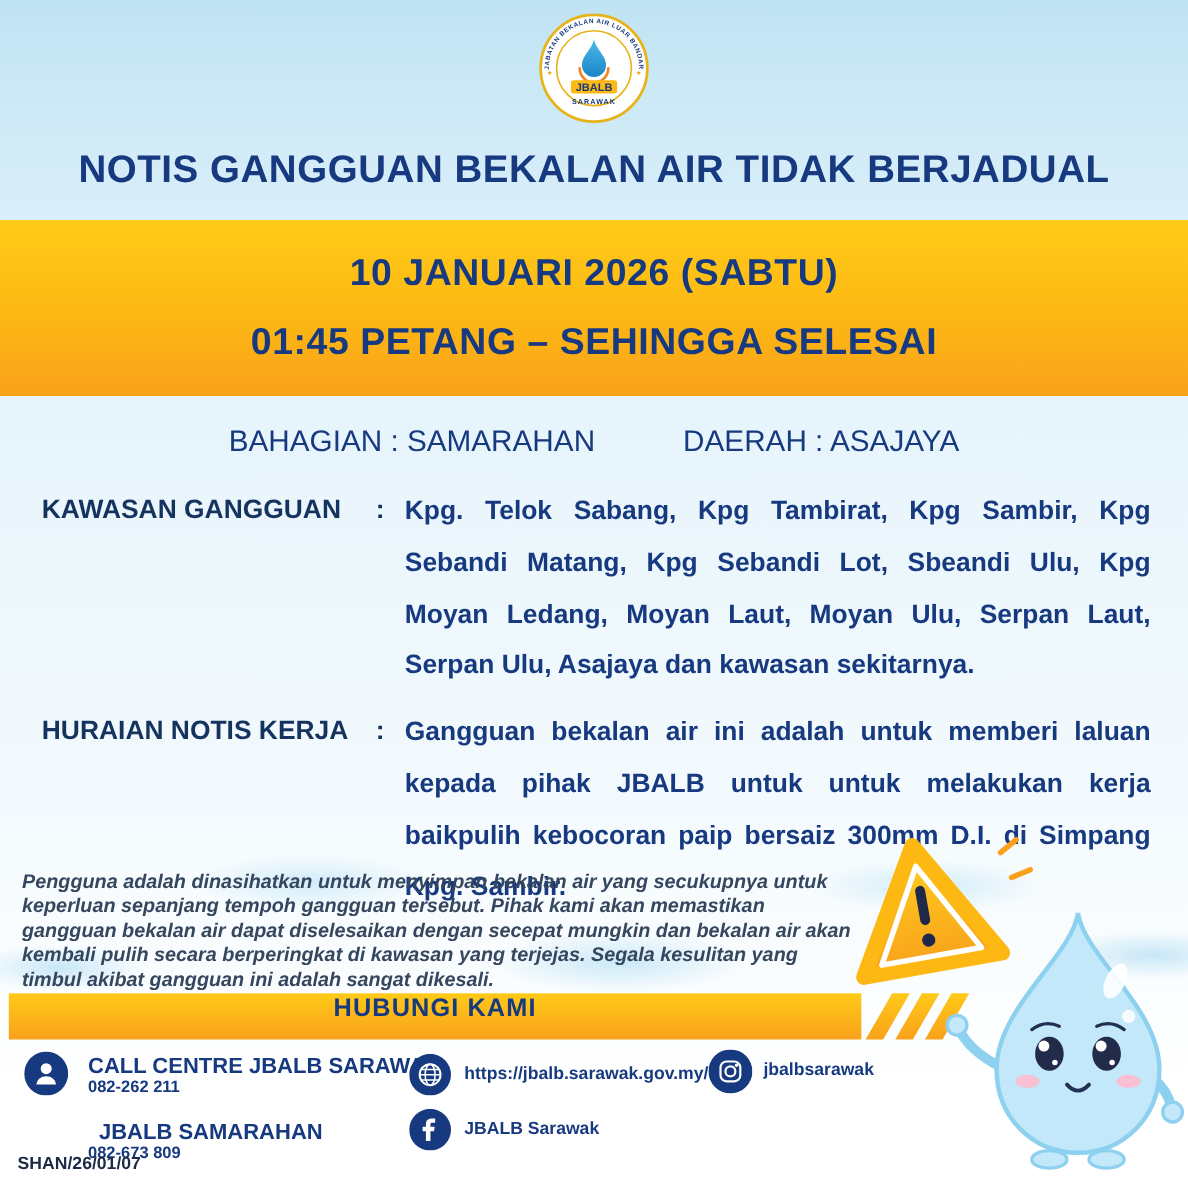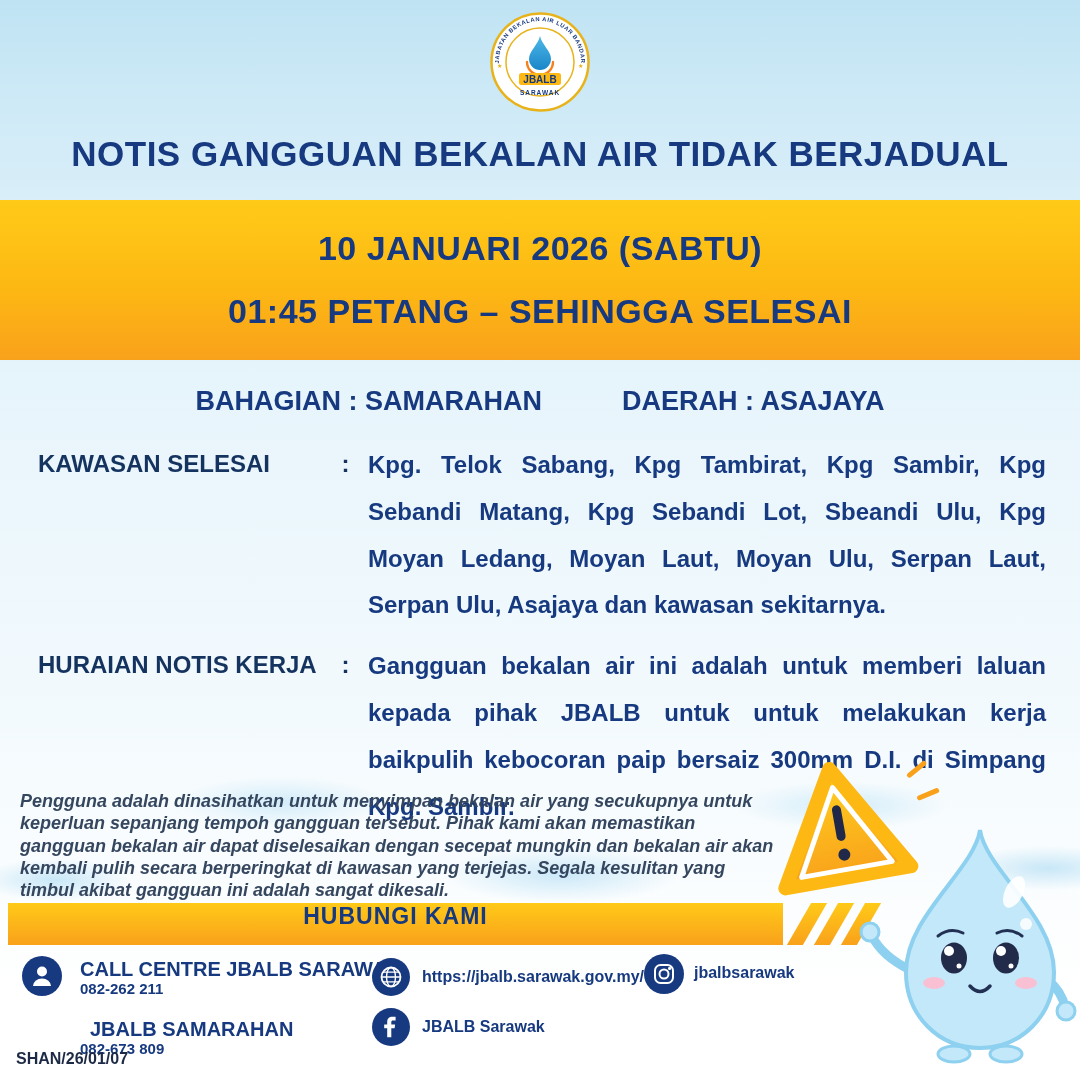--- a/index.html
+++ b/index.html
@@ -7,21 +7,21 @@
     font-family:"Liberation Sans",sans-serif;
     background:linear-gradient(180deg,#bfe3f3 0%,#cfeaf7 10%,#dff1fa 24%,#eaf6fc 42%,#f1f9fd 62%,#f8fcfe 78%,#ffffff 92%,#ffffff 100%);}
   .logo-wrap{position:absolute;top:12px;left:490px;width:100px;height:100px;}
   .title{position:absolute;top:134px;left:0;width:1080px;text-align:center;white-space:nowrap;
     font-size:35px;font-weight:800;letter-spacing:.5px;color:#16397f;}
   .banner{position:absolute;top:200px;left:0;width:1080px;height:160px;
     background:linear-gradient(180deg,#ffca18 0%,#fdb813 55%,#f9a11b 100%);
     display:flex;flex-direction:column;align-items:center;justify-content:center;gap:24px;}
   .banner .line{font-size:34px;font-weight:800;color:#16397f;letter-spacing:.5px;}
   .region{position:absolute;top:386px;left:0;width:1080px;display:flex;justify-content:center;gap:80px;
-    font-size:27px;font-weight:700;color:#16397f;}
+    font-size:27px;font-weight:400;color:#16397f;}
   .details{position:absolute;top:442px;left:38px;right:34px;display:grid;
     grid-template-columns:285px 45px 1fr;row-gap:14px;}
   .detail-label,.detail-sep{font-size:24px;font-weight:800;color:#15335f;padding-top:8px;}
   .detail-sep{text-align:center;}
   .detail-text{font-size:24px;font-weight:700;color:#16397f;line-height:1.95;text-align:justify;}
   .splash{position:absolute;top:756px;left:0;width:1080px;height:165px;
     background:
       radial-gradient(110px 30px at 5% 75%, rgba(140,205,238,.45), transparent 70%),
       radial-gradient(150px 36px at 26% 28%, rgba(152,212,241,.38), transparent 70%),
       radial-gradient(170px 40px at 52% 72%, rgba(140,205,238,.42), transparent 70%),
@@ -82,21 +82,21 @@
     <div class="line">10 JANUARI 2026 (SABTU)</div>
     <div class="line">01:45 PETANG – SEHINGGA SELESAI</div>
   </div>
 
   <div class="region">
     <span>BAHAGIAN : SAMARAHAN</span>
     <span>DAERAH : ASAJAYA</span>
   </div>
 
   <div class="details">
-    <div class="detail-label">KAWASAN SELESAI</div>
+    <div class="detail-label">KAWASAN GANGGUAN</div>
     <div class="detail-sep">:</div>
     <div class="detail-text">Kpg. Telok Sabang, Kpg Tambirat, Kpg Sambir, Kpg Sebandi Matang, Kpg Sebandi Lot, Sbeandi Ulu, Kpg Moyan Ledang, Moyan Laut, Moyan Ulu, Serpan Laut, Serpan Ulu, Asajaya dan kawasan sekitarnya.</div>
     <div class="detail-label">HURAIAN NOTIS KERJA</div>
     <div class="detail-sep">:</div>
     <div class="detail-text">Gangguan bekalan air ini adalah untuk memberi laluan kepada pihak JBALB untuk untuk melakukan kerja baikpulih kebocoran paip bersaiz 300mm D.I. di Simpang Kpg. Sambir.</div>
   </div>
 
   <div class="splash"></div>
 
   <div class="disclaimer">Pengguna adalah dinasihatkan untuk menyimpan bekalan air yang secukupnya untuk keperluan sepanjang tempoh gangguan tersebut. Pihak kami akan memastikan gangguan bekalan air dapat diselesaikan dengan secepat mungkin dan bekalan air akan kembali pulih secara berperingkat di kawasan yang terjejas. Segala kesulitan yang timbul akibat gangguan ini adalah sangat dikesali.</div>

